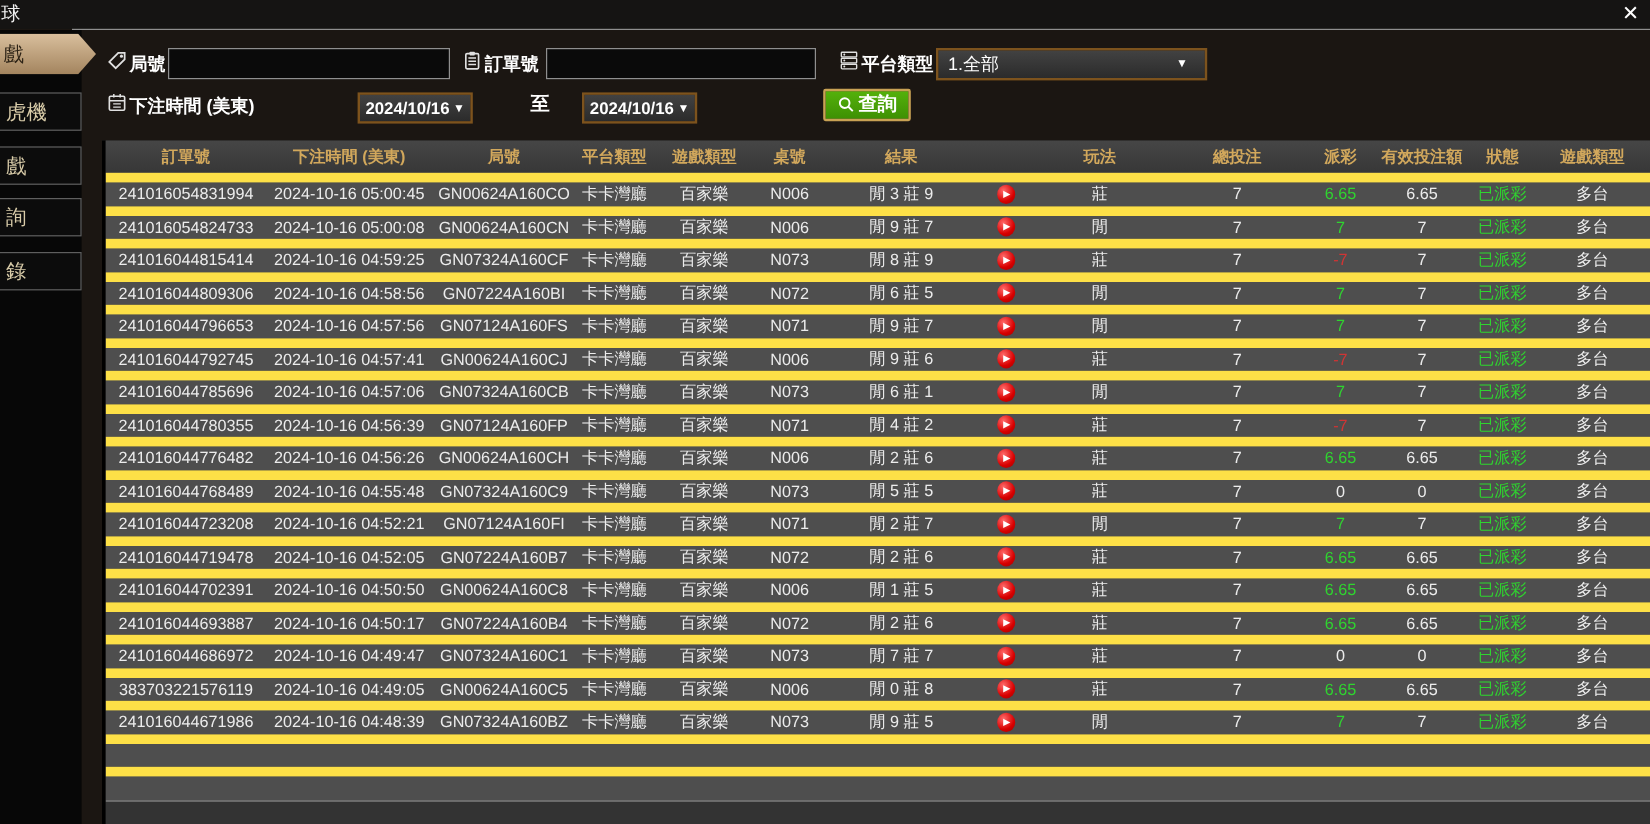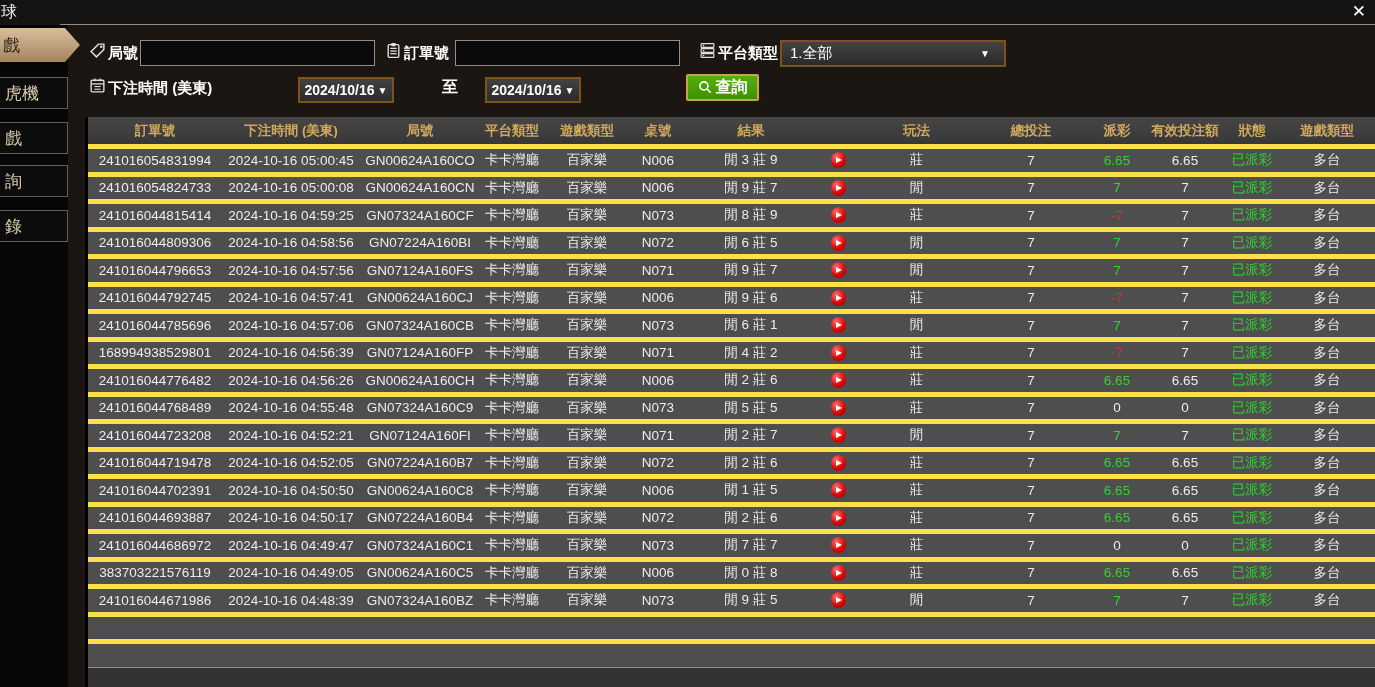--- a/index.html
+++ b/index.html
@@ -33,21 +33,21 @@
   .dropdown { position:absolute; background:linear-gradient(#424242,#2b2b2b); border:2px solid #7d531d;
     color:#ffffff; display:flex; align-items:center; cursor:pointer; }
   .dd-caret { font-size:10px; color:#ffffff; }
   .search-btn { position:absolute; left:618px; top:49px; width:73px; height:27px;
     background:linear-gradient(#54b10b,#3e9003); border:2px solid #c9a254; border-radius:2px;
     color:#ffffff; font-weight:bold; font-size:16px; display:flex; align-items:center; justify-content:center; gap:3px; cursor:pointer; }
 
   
   .btable { position:absolute; left:17px; top:92px; bottom:0; width:1290px; background:#333333;
     border-left:3px solid #000; overflow:hidden; }
-  .trow { display:flex; width:1287px; height:27.5px; background:#4e4e4e; border-top:5px solid #fde047; }
+  .trow { display:flex; width:1287px; height:27.5px; background:#4e4e4e; border-top:8px solid #fde047; }
   .thead { height:27px; background:linear-gradient(#464646,#373737); border-top:none; }
   .cell { display:flex; align-items:center; justify-content:center; font-size:13.5px; color:#ececec;
     white-space:nowrap; overflow:hidden; }
   .thead .cell { color:#d2a85c; font-weight:bold; }
   .c0{width:134px}.c1{width:138px}.c2{width:120px}.c3{width:64px}.c4{width:86px}.c5{width:56px}
   .c6{width:130px}.c7{width:44px}.c8{width:113px}.c9{width:116px}.c10{width:56px}.c11{width:80px}
   .c12{width:54px}.c13{width:96px}
   .green{color:#2fd42f}.red{color:#cf3535}.white{color:#ececec}
   .total-row .cell{ color:#dede2a; font-weight:bold;margin-top:48px; }
   .endline { width:1287px; height:1px; background:#8f8f8f; }
@@ -288,21 +288,21 @@
               </span>
             </div>
             <div class="cell c8">閒</div>
             <div class="cell c9">7</div>
             <div class="cell c10 green">7</div>
             <div class="cell c11">7</div>
             <div class="cell c12 green">已派彩</div>
             <div class="cell c13">多台</div>
           </div>
           <div class="trow">
-            <div class="cell c0">168994938529801</div>
+            <div class="cell c0">241016044780355</div>
             <div class="cell c1">2024-10-16 04:56:39</div>
             <div class="cell c2">GN07124A160FP</div>
             <div class="cell c3">卡卡灣廳</div>
             <div class="cell c4">百家樂</div>
             <div class="cell c5">N071</div>
             <div class="cell c6">閒 4 莊 2</div>
             <div class="cell c7">
               <span class="play-btn">
                 <span class="play-tri"></span>
               </span>

